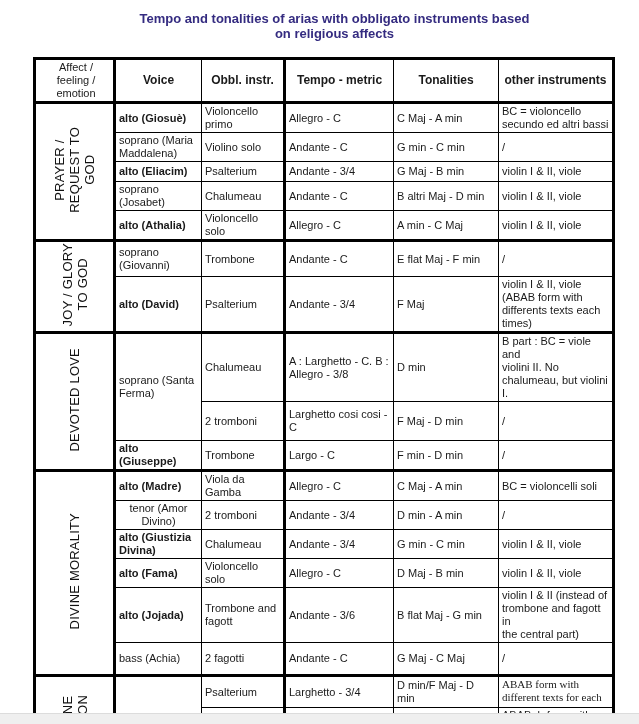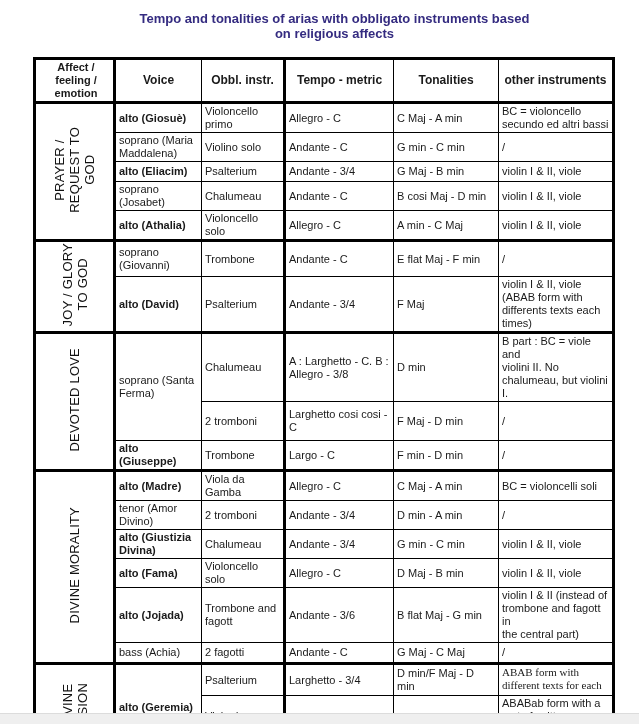--- a/index.html
+++ b/index.html
@@ -17,34 +17,34 @@
     position:absolute; left:33px; top:57px; width:579px;
     border-collapse:collapse; table-layout:fixed;
     border:3px solid #000;
   }
   .affects td, .affects th {
     border:1px solid #000; font-size:11px; line-height:13px;
     padding:1px 3px; vertical-align:middle; color:#1a1a1a;
     white-space:pre-line; overflow:hidden;
   }
   .affects th { font-size:12px; text-align:center; font-weight:bold; border-bottom:3px solid #000; }
-  .affects th.th-affect { font-weight:bold; font-size:11px;padding-left:6px; }
+  .affects th.th-affect { font-weight:normal; font-size:11px;padding-left:6px; }
   tr.gstart td { border-top:3px solid #000; }
   .c-voice, .h-voice { border-left:3px solid #000 !important;margin-top:33px; }
   .c-tempo, .h-tempo { border-left:3px solid #000 !important; }
   td.c-tempo { text-align:left; }
   td.affect-cell { text-align:center; }
   .rot {
     display:inline-block; writing-mode:vertical-rl; transform:rotate(180deg);
     white-space:pre-line; font-size:13px; line-height:15px; letter-spacing:0.2px;
     color:#111; text-align:center;
   }
   .v-alto    { color:#3a6ed5;font-weight:bold; }
   .v-soprano { color:#94395c; }
-  .v-tenor   { color:#ca3333; }
+  .v-tenor   { color:#ca3333;text-align:center; }
   .v-bass    { color:#3c9b3c; }
   .clip { max-height:28px; overflow:hidden;font-family:Liberation Serif, serif; }
   .bottom-bar {
     position:absolute; left:0; right:0; bottom:0; height:10px;
     background:#efefef; border-top:1px solid #dcdcdc;
   }
 </style>
 </head>
 <body>
 
@@ -98,21 +98,21 @@
       <td>Psalterium</td>
       <td class="c-tempo">Andante - 3/4</td>
       <td>G Maj - B min</td>
       <td>violin I &amp; II, viole</td>
     </tr>
     <tr style="height:27px">
       <td class="c-voice v-soprano">soprano
 (Josabet)</td>
       <td>Chalumeau</td>
       <td class="c-tempo">Andante - C</td>
-      <td>B cosi Maj - D min</td>
+      <td>B altri Maj - D min</td>
       <td>violin I &amp; II, viole</td>
     </tr>
     <tr style="height:19px">
       <td class="c-voice v-alto">alto (Athalia)</td>
       <td>Violoncello solo</td>
       <td class="c-tempo">Allegro - C</td>
       <td>A min - C Maj</td>
       <td>violin I &amp; II, viole</td>
     </tr>
 
@@ -199,21 +199,21 @@
     <tr style="height:40px">
       <td class="c-voice v-alto">alto (Jojada)</td>
       <td>Trombone and
 fagott</td>
       <td class="c-tempo">Andante - 3/6</td>
       <td>B flat Maj - G min</td>
       <td>violin I &amp; II (instead of
 trombone and fagott in
 the central part)</td>
     </tr>
-    <tr style="height:21px">
+    <tr style="height:33px">
       <td class="c-voice v-bass">bass (Achia)</td>
       <td>2 fagotti</td>
       <td class="c-tempo">Andante - C</td>
       <td>G Maj - C Maj</td>
       <td>/</td>
     </tr>
 
     <tr class="gstart" style="height:30px">
       <td class="affect-cell" rowspan="2"><span class="rot">DIVINE
 VISION</span></td>

